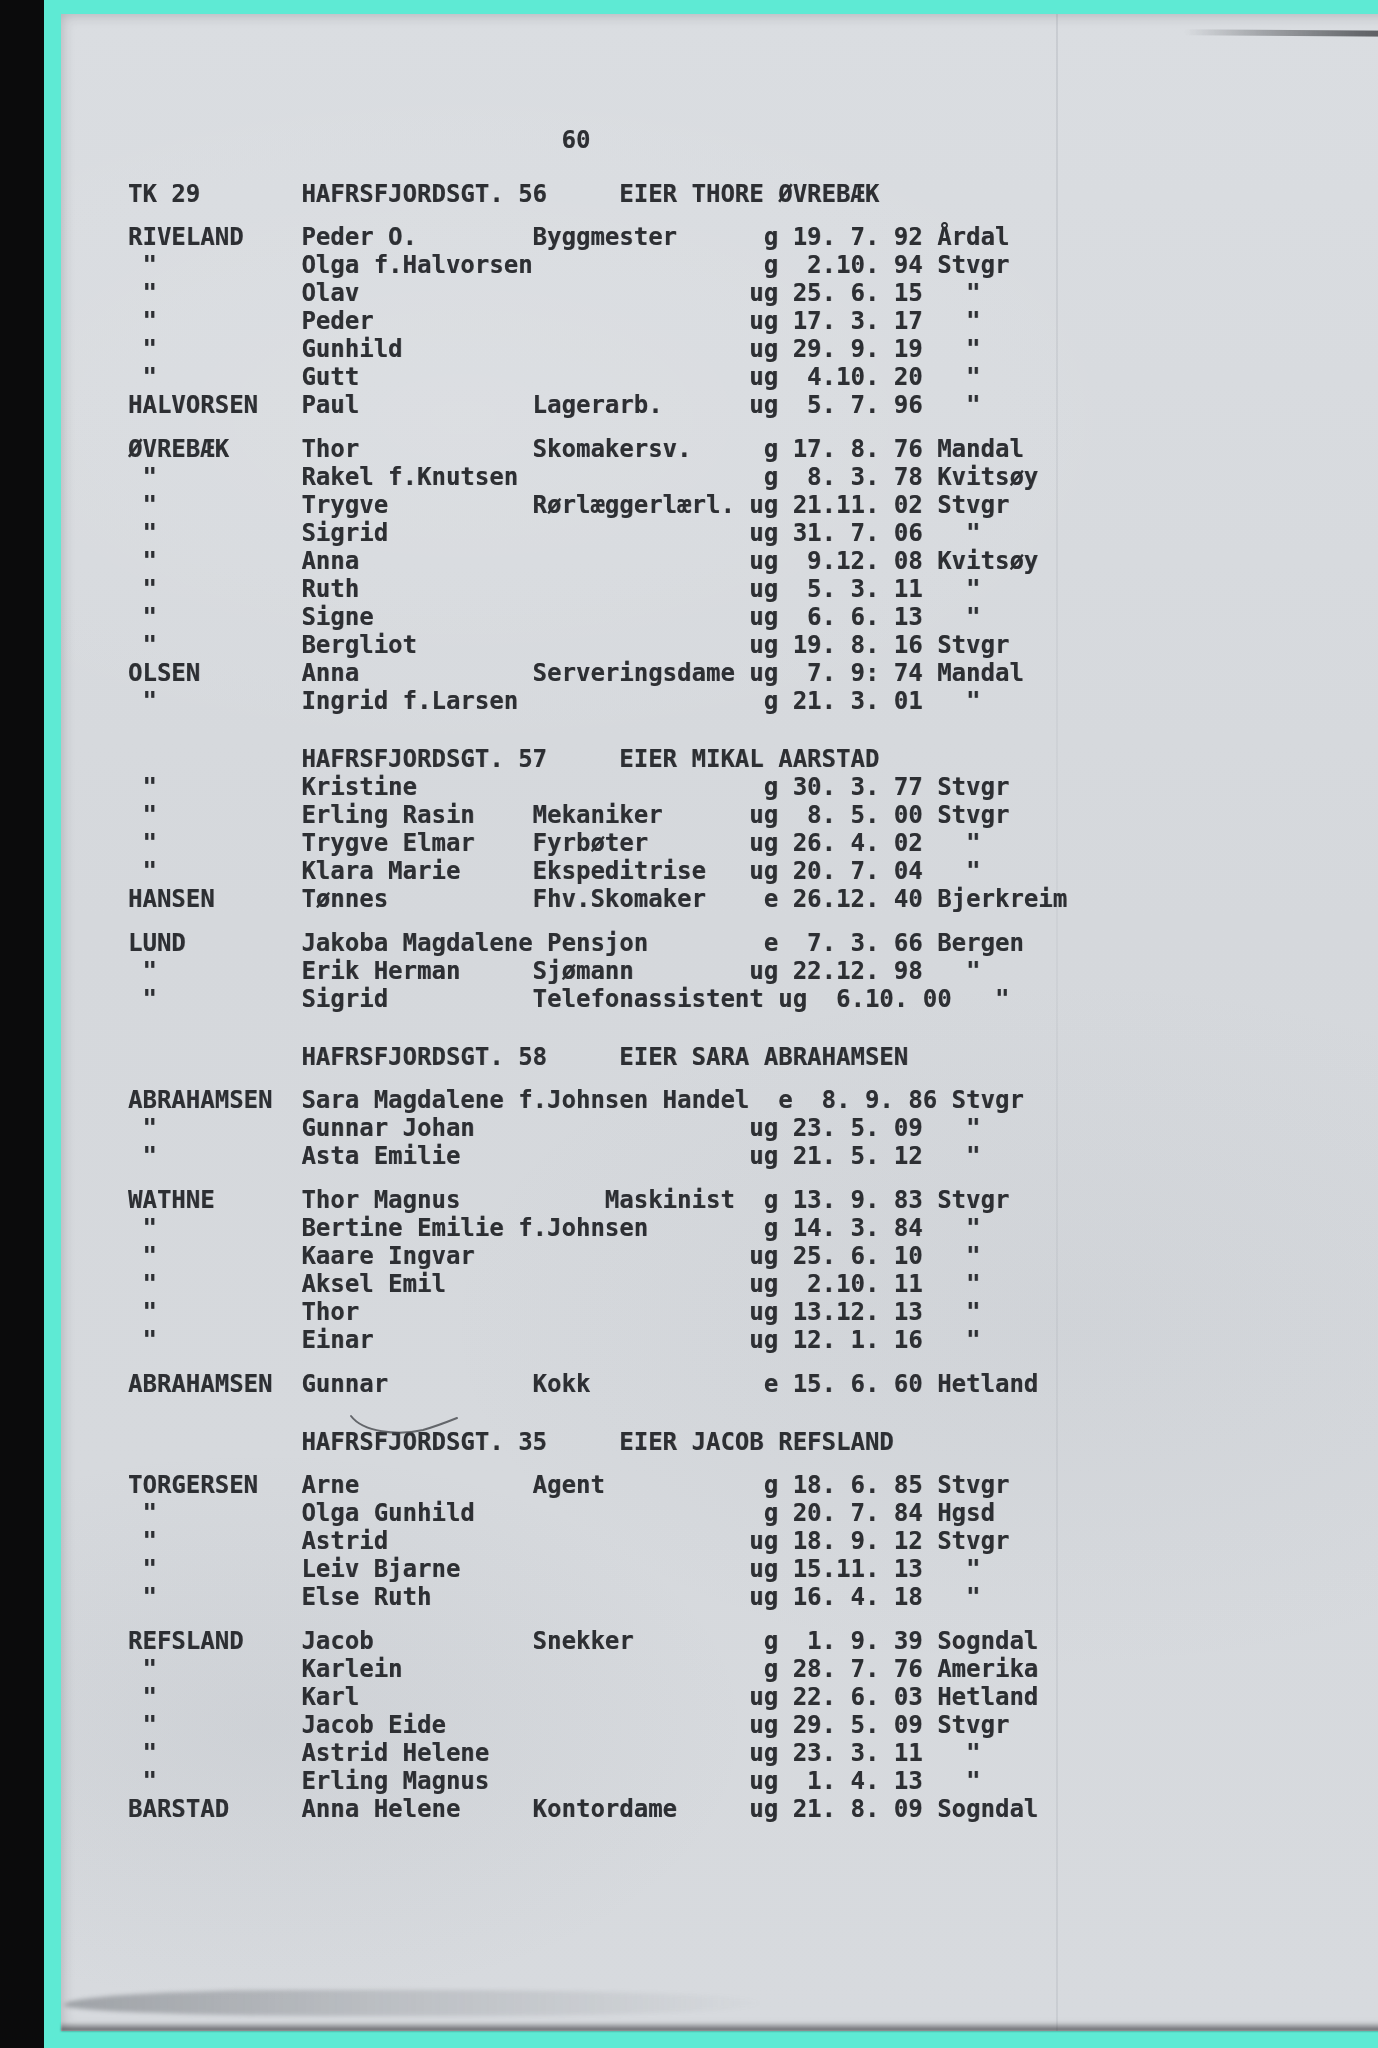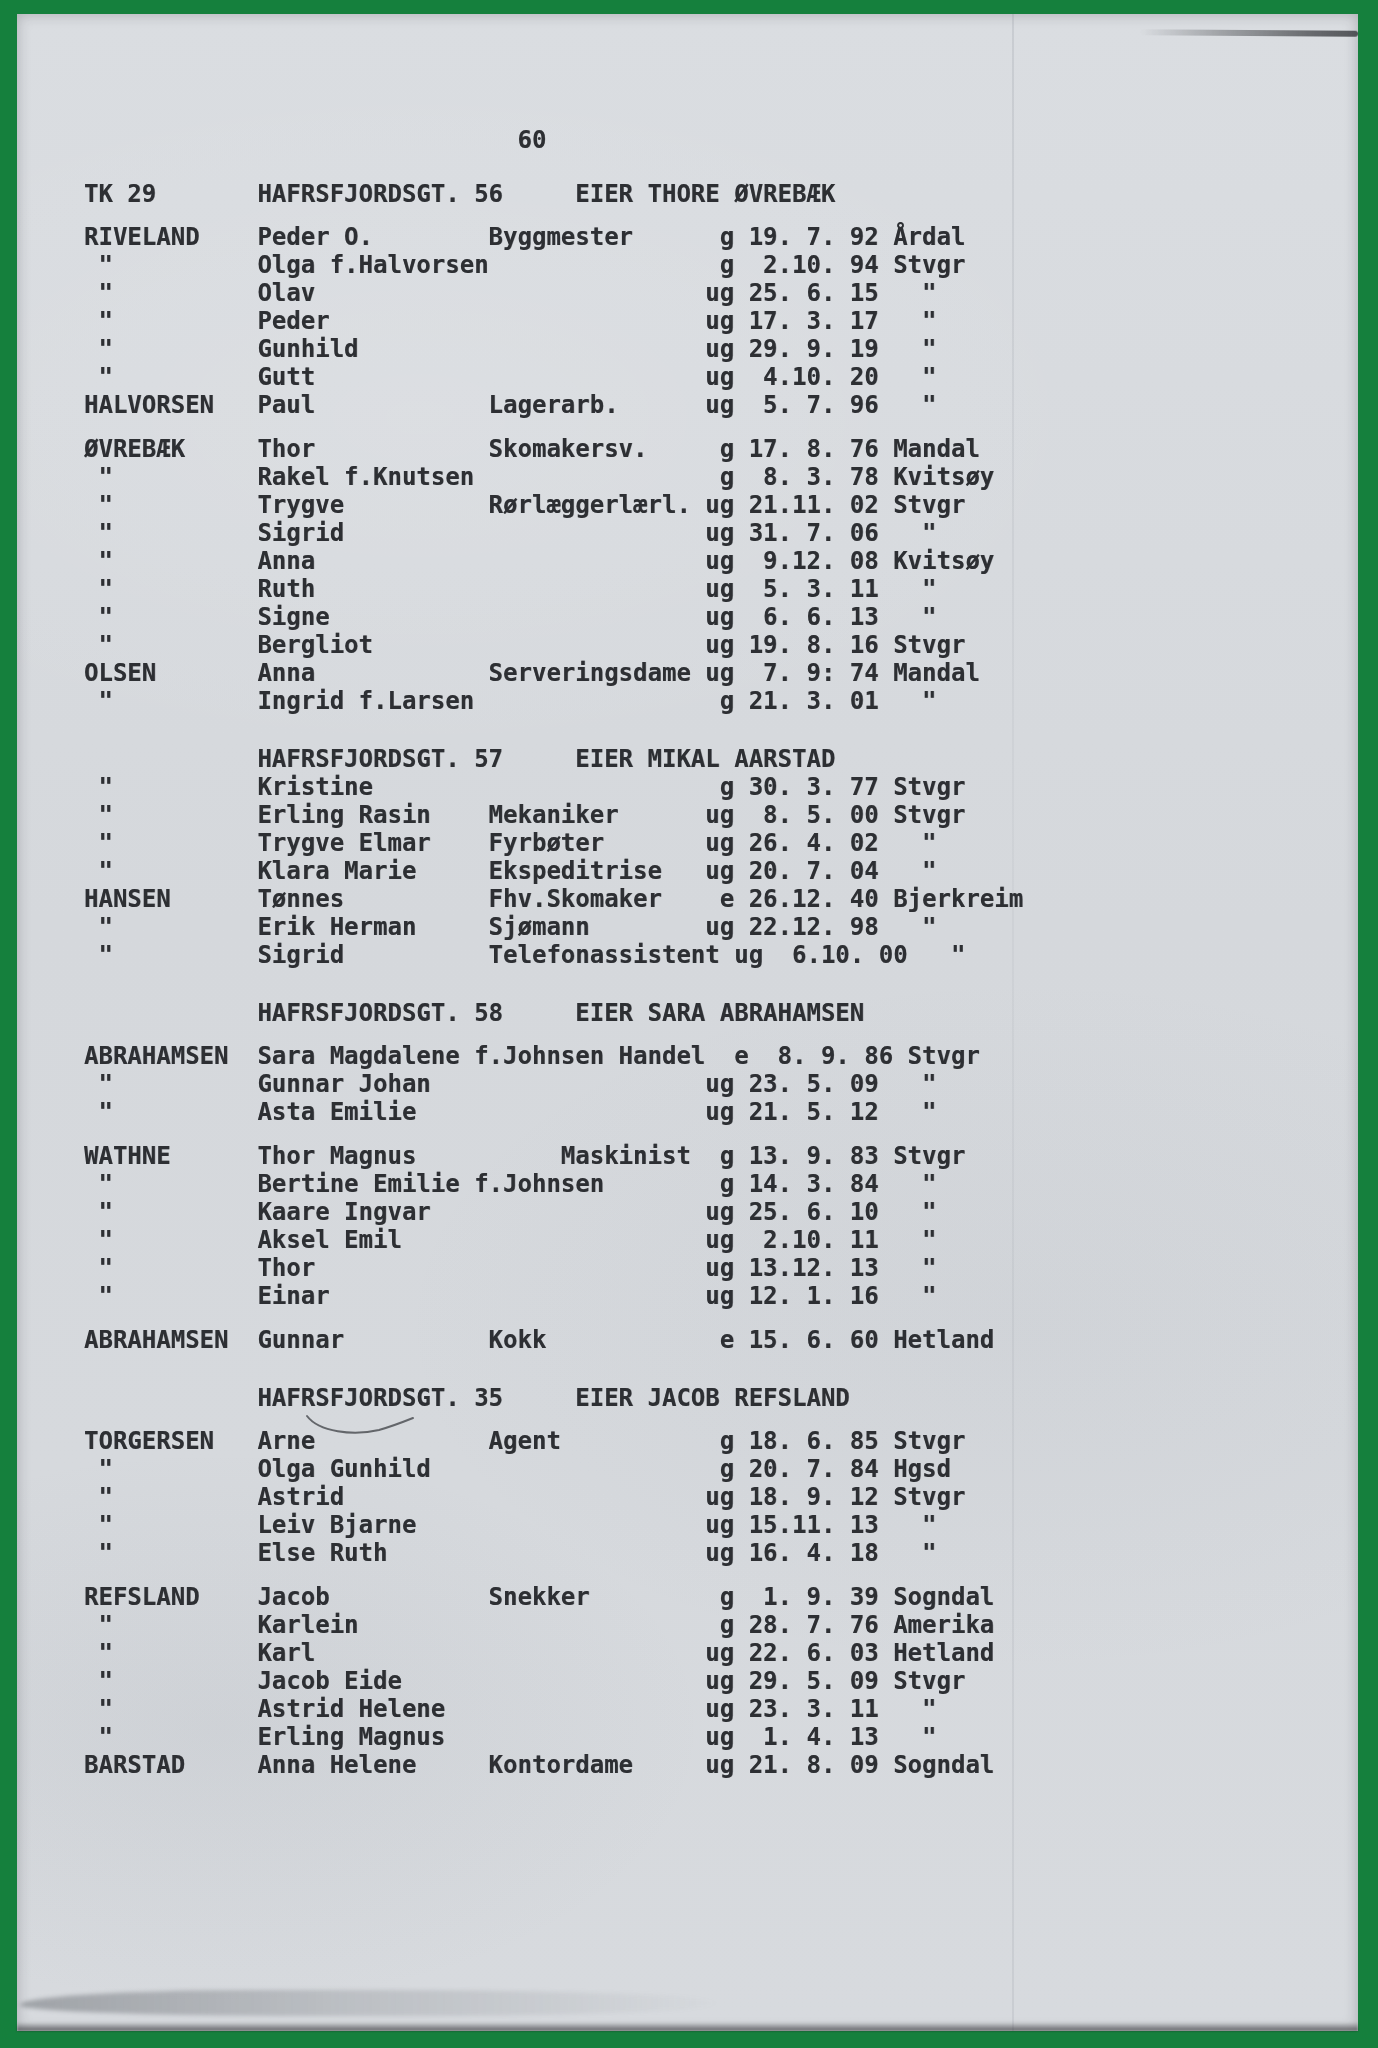--- a/index.html
+++ b/index.html
@@ -1,21 +1,21 @@
 <!DOCTYPE html>
 <html><head>
 <meta charset="utf-8">
 <style>
   html,body{margin:0;padding:0;}
   body{
     width:1378px;height:2048px;position:relative;overflow:hidden;
     background:#0b0b0c;
     font-family:"DejaVu Sans Mono", monospace;
   }
-  .scan-frame{position:absolute;inset:0;background:#15803d;}
+  .scan-frame{position:absolute;inset:0;background:#5eead4;margin-left:44px;}
   .paper{
     position:absolute;left:17px;top:14px;width:1341px;height:2017px;
     background:
       radial-gradient(1200px 600px at 30% 20%, rgba(255,255,255,0.10), rgba(255,255,255,0) 60%),
       radial-gradient(900px 500px at 75% 65%, rgba(120,128,140,0.06), rgba(120,128,140,0) 70%),
       radial-gradient(700px 400px at 15% 85%, rgba(110,118,130,0.08), rgba(110,118,130,0) 70%),
       linear-gradient(180deg,#dadde1 0%, #d5d8dc 45%, #d7dade 100%);
     box-shadow:inset 0 0 14px rgba(30,32,38,0.25);
   }
   .content{position:absolute;left:67px;top:112px;}
@@ -74,20 +74,21 @@
         <div class="line"> "          Signe                          ug  6. 6. 13   "</div>
         <div class="line"> "          Bergliot                       ug 19. 8. 16 Stvgr</div>
         <div class="line">OLSEN       Anna            Serveringsdame ug  7. 9: 74 Mandal</div>
         <div class="line"> "          Ingrid f.Larsen                 g 21. 3. 01   "</div>
         <div class="line gap-header">            HAFRSFJORDSGT. 57     EIER MIKAL AARSTAD</div>
         <div class="line"> "          Kristine                        g 30. 3. 77 Stvgr</div>
         <div class="line"> "          Erling Rasin    Mekaniker      ug  8. 5. 00 Stvgr</div>
         <div class="line"> "          Trygve Elmar    Fyrbøter       ug 26. 4. 02   "</div>
         <div class="line"> "          Klara Marie     Ekspeditrise   ug 20. 7. 04   "</div>
         <div class="line">HANSEN      Tønnes          Fhv.Skomaker    e 26.12. 40 Bjerkreim</div>
+        <div class="line gap-group">LUND        Jakoba Magdalene Pensjon        e  7. 3. 66 Bergen</div>
         <div class="line"> "          Erik Herman     Sjømann        ug 22.12. 98   "</div>
         <div class="line"> "          Sigrid          Telefonassistent ug  6.10. 00   "</div>
         <div class="line gap-header">            HAFRSFJORDSGT. 58     EIER SARA ABRAHAMSEN</div>
         <div class="line gap-first-row">ABRAHAMSEN  Sara Magdalene f.Johnsen Handel  e  8. 9. 86 Stvgr</div>
         <div class="line"> "          Gunnar Johan                   ug 23. 5. 09   "</div>
         <div class="line"> "          Asta Emilie                    ug 21. 5. 12   "</div>
         <div class="line gap-group">WATHNE      Thor Magnus          Maskinist  g 13. 9. 83 Stvgr</div>
         <div class="line"> "          Bertine Emilie f.Johnsen        g 14. 3. 84   "</div>
         <div class="line"> "          Kaare Ingvar                   ug 25. 6. 10   "</div>
         <div class="line"> "          Aksel Emil                     ug  2.10. 11   "</div>

